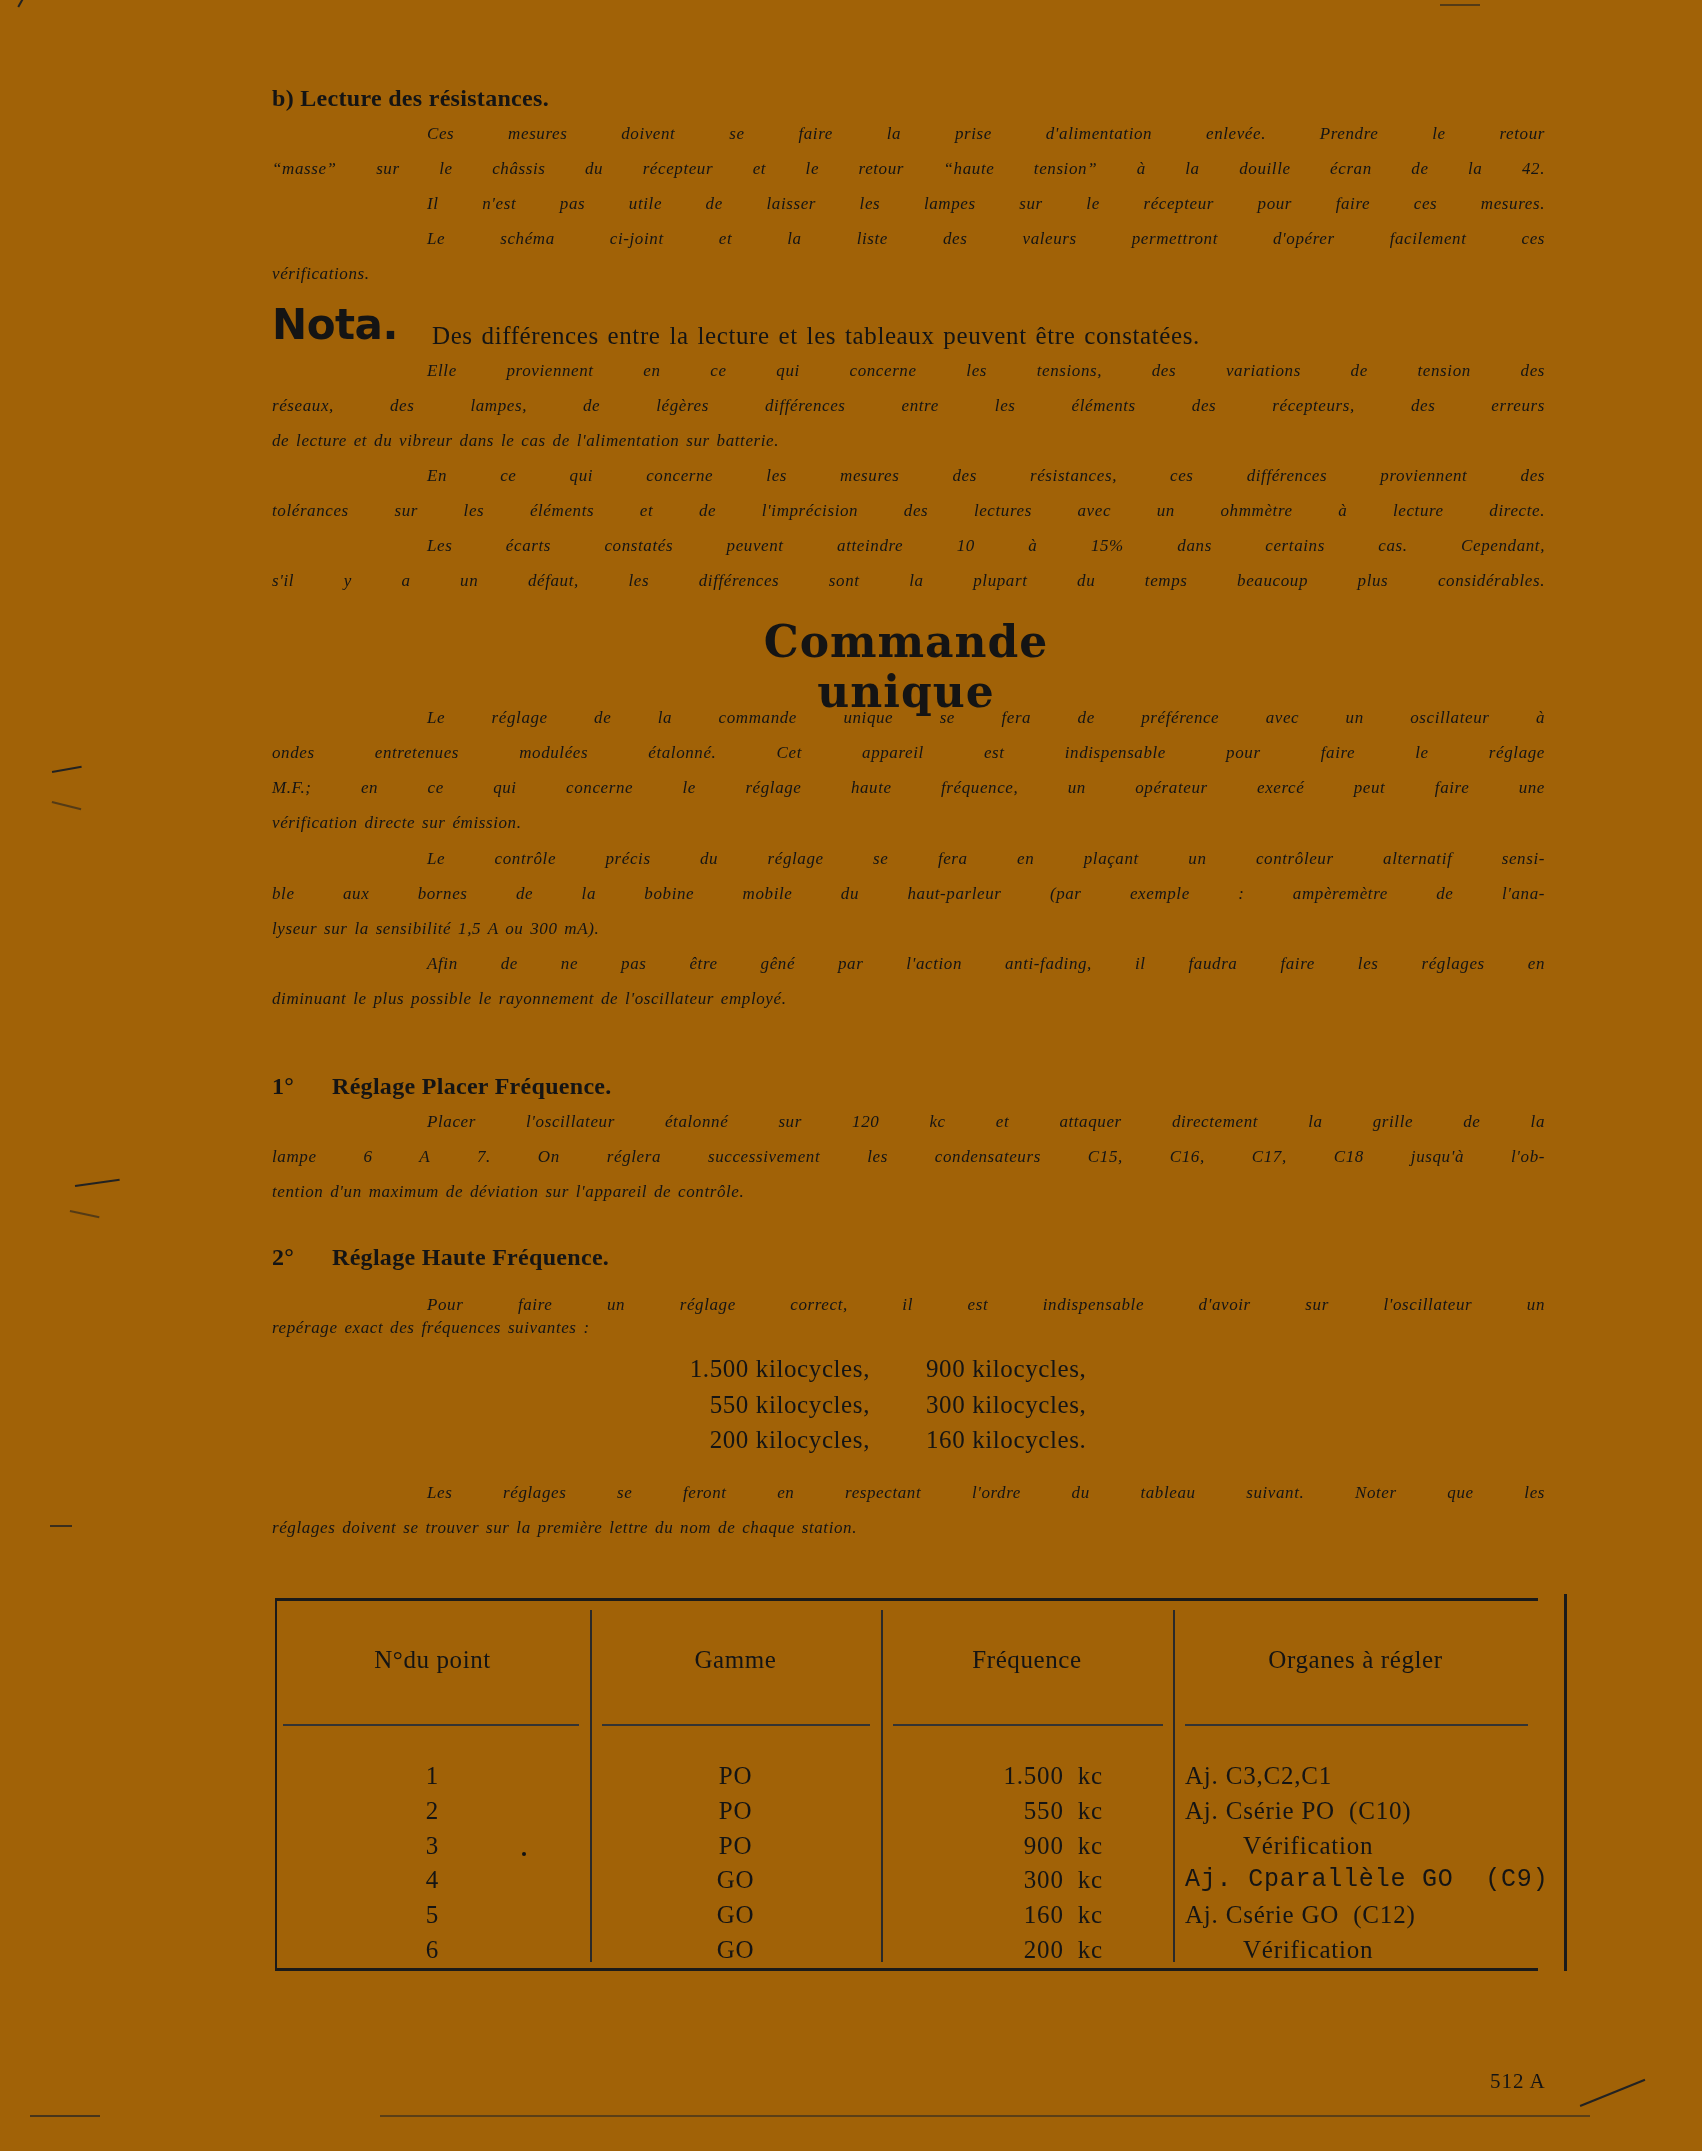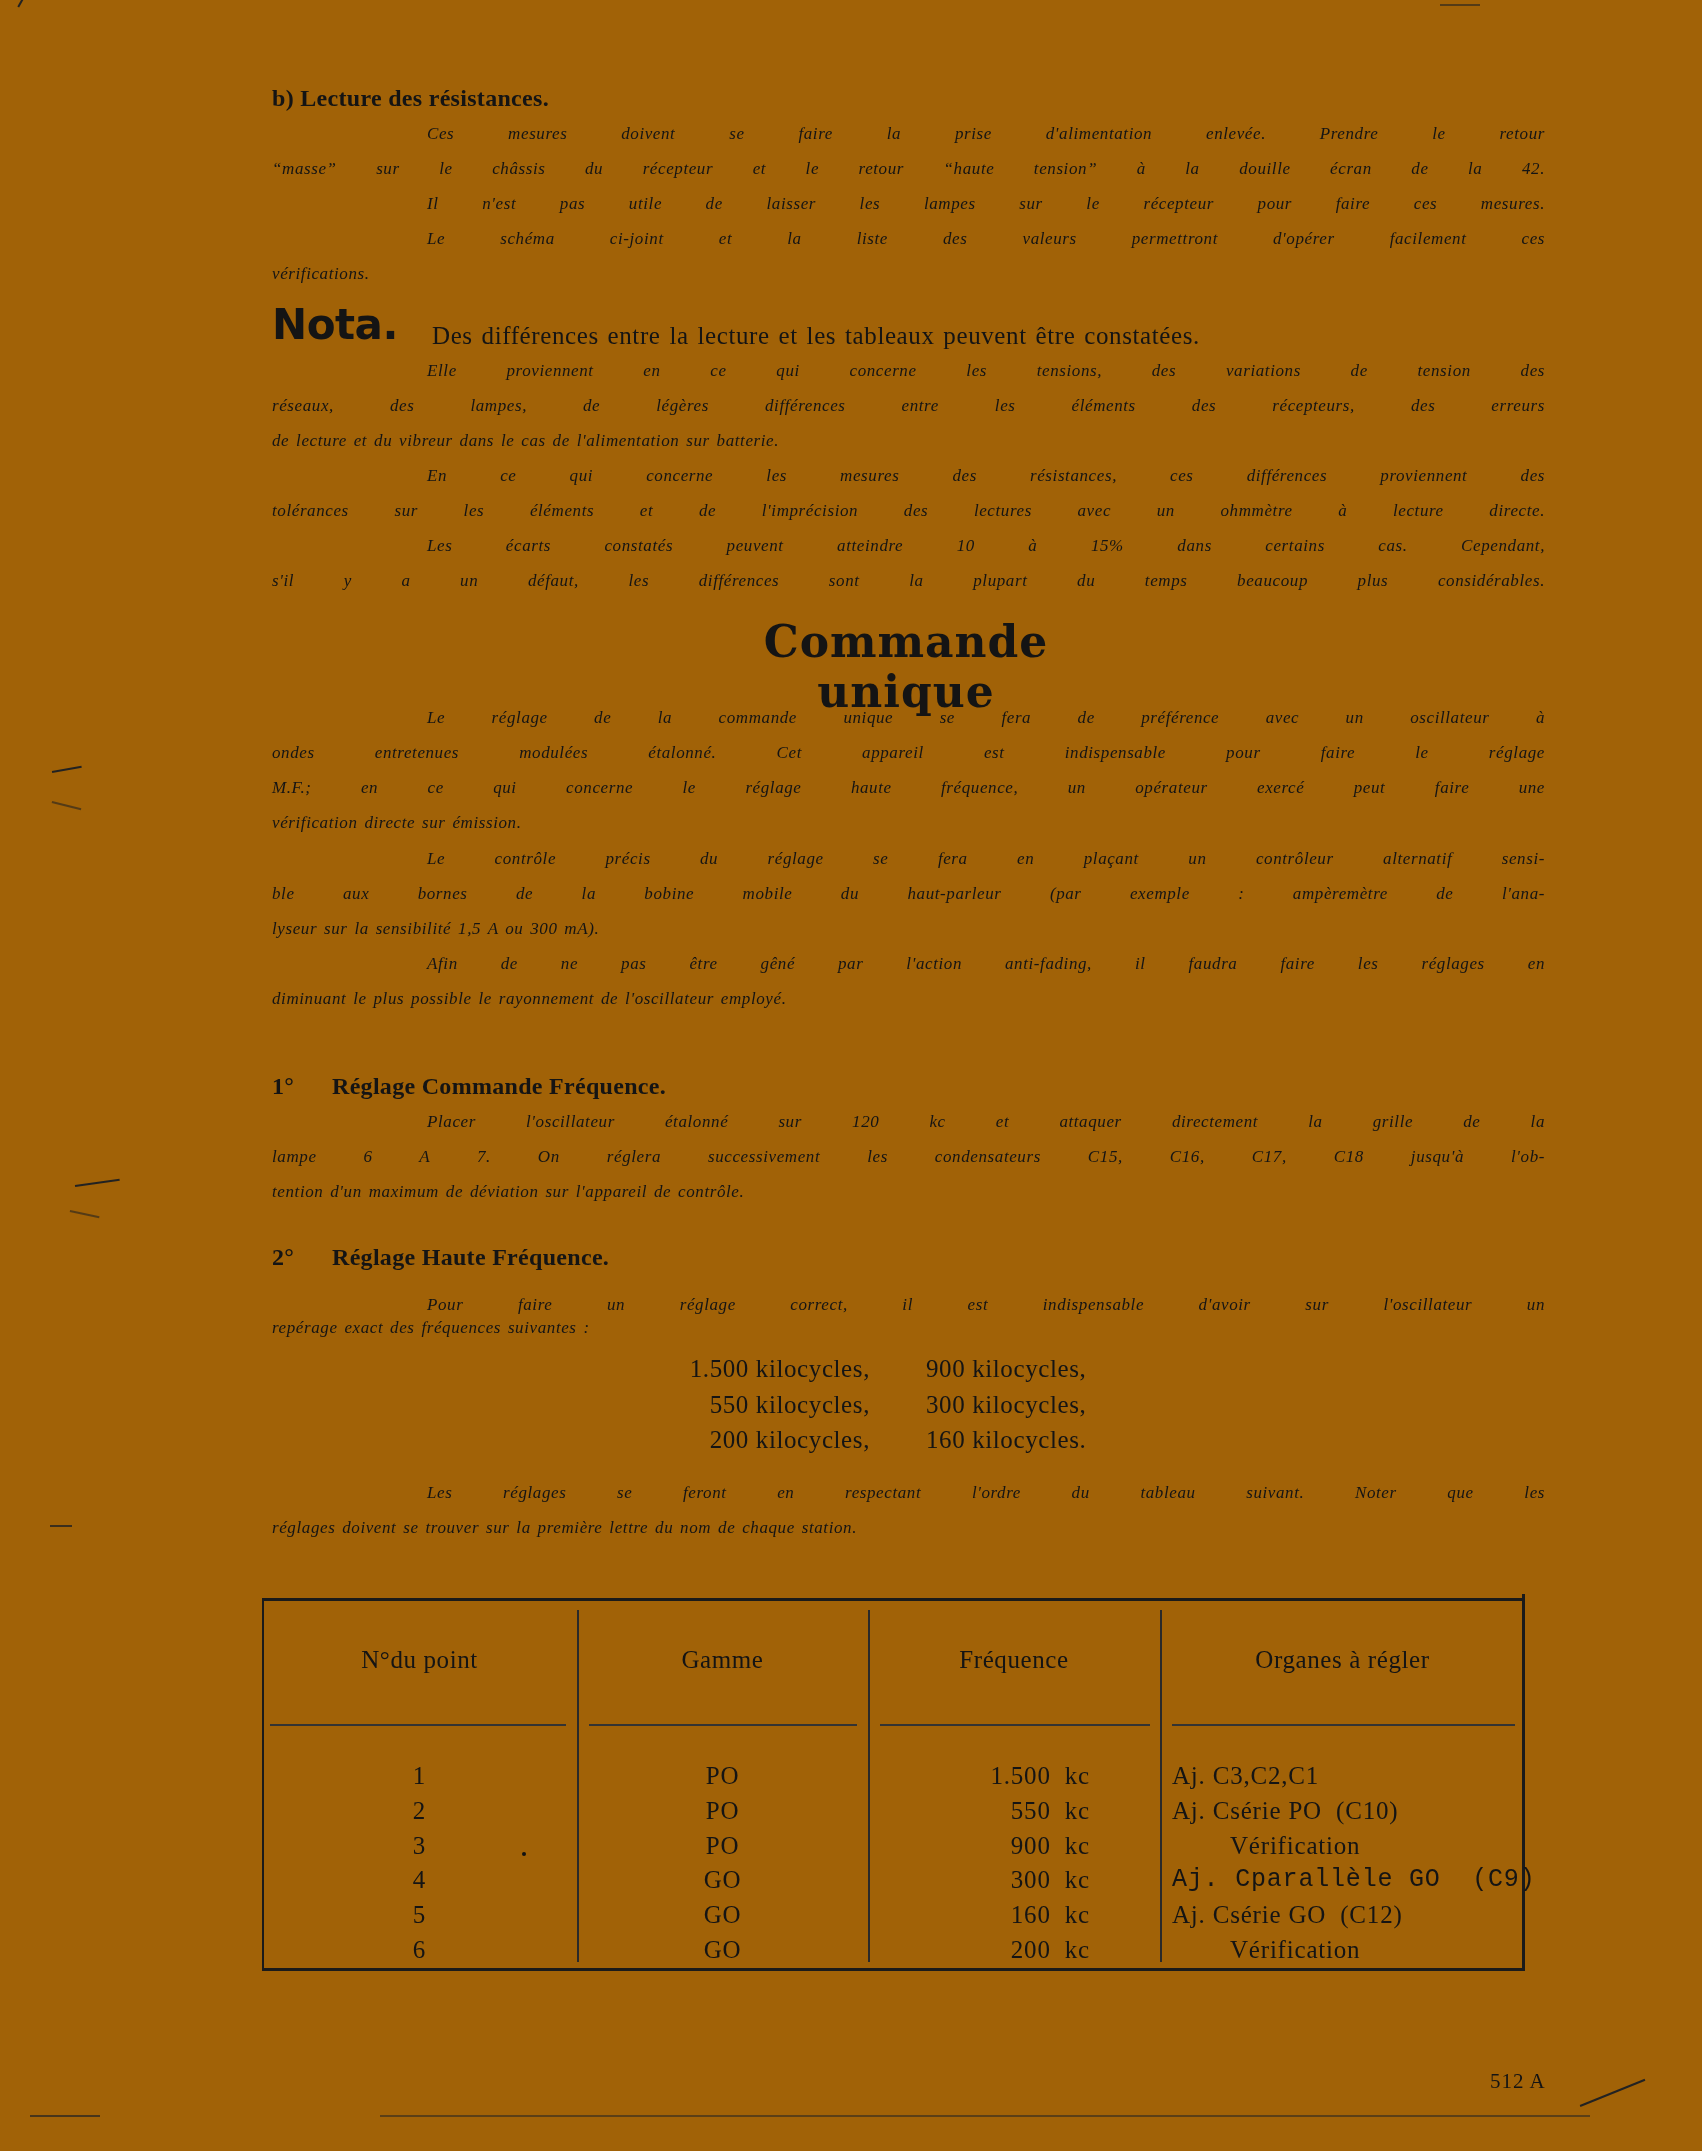--- a/index.html
+++ b/index.html
@@ -32,21 +32,21 @@
   .section-title {
     position: absolute; left: 667px; top: 617px; width: 478px;
     font-family: "DejaVu Serif", "Liberation Serif", serif; font-weight: bold;
     font-size: 44px; line-height: 50px; text-align: center; letter-spacing: 1px;
   }
   .freq-list { position: absolute; left: 560px; top: 1351px; width: 600px; }
   .freq-row { height: 35.5px; line-height: 35.5px; font-family: "Liberation Serif", serif; font-size: 25px; letter-spacing: 0.6px; position: relative; }
   .freq-row .c1 { position: absolute; right: 290px; white-space: nowrap; }
   .freq-row .c2 { position: absolute; left: 366px; white-space: nowrap; }
 
-  .table { position: absolute; left: 262px; top: 1598px; width: 1263px; height: 373px; }
+  .table { position: absolute; left: 275px; top: 1598px; width: 1263px; height: 373px; padding-left: 29px; }
   .table .border-top { position: absolute; left: 0; top: 0; width: 1263px; height: 3px; background: #1a1a1a; }
   .table .border-bottom { position: absolute; left: 0; bottom: 0; width: 1263px; height: 3px; background: #1a1a1a; }
   .table .border-left { position: absolute; left: 0; top: 0; width: 2px; height: 373px; background: #1a1a1a; }
   .table .border-right { position: absolute; right: 0; top: -4px; width: 3px; height: 377px; background: #1a1a1a; }
   .table .vdiv { position: absolute; top: 12px; width: 1.5px; height: 352px; background: #2a2a2a; }
   .table .hsep { position: absolute; top: 126px; height: 1.5px; background: #333; }
   .table .th {
     position: absolute; top: 42px; height: 40px; line-height: 40px;
     font-family: "Liberation Serif", serif; font-size: 25px; text-align: center; letter-spacing: 0.6px;
   }
@@ -88,21 +88,21 @@
   <div class="line" style="top:735px;">ondes entretenues modulées étalonné. Cet appareil est indispensable pour faire le réglage</div>
   <div class="line" style="top:770px;">M.F.; en ce qui concerne le réglage haute fréquence, un opérateur exercé peut faire une</div>
   <div class="line last" style="top:805px;">vérification directe sur émission.</div>
   <div class="line indent" style="top:841px;">Le contrôle précis du réglage se fera en plaçant un contrôleur alternatif sensi-</div>
   <div class="line" style="top:876px;">ble aux bornes de la bobine mobile du haut-parleur (par exemple : ampèremètre de l'ana-</div>
   <div class="line last" style="top:911px;">lyseur sur la sensibilité 1,5 A ou 300 mA).</div>
   <div class="line indent" style="top:946px;">Afin de ne pas être gêné par l'action anti-fading, il faudra faire les réglages en</div>
   <div class="line last" style="top:981px;">diminuant le plus possible le rayonnement de l'oscillateur employé.</div>
 
   <div class="heading-small" style="top:1069px;">
-    <span class="num">1°</span><span>Réglage Commande Fréquence.</span>
+    <span class="num">1°</span><span>Réglage Placer Fréquence.</span>
   </div>
   <div class="line indent" style="top:1104px;">Placer l'oscillateur étalonné sur 120 kc et attaquer directement la grille de la</div>
   <div class="line" style="top:1139px;">lampe 6 A 7. On réglera successivement les condensateurs C15, C16, C17, C18 jusqu'à l'ob-</div>
   <div class="line last" style="top:1174px;">tention d'un maximum de déviation sur l'appareil de contrôle.</div>
 
   <div class="heading-small" style="top:1240px;">
     <span class="num">2°</span><span>Réglage Haute Fréquence.</span>
   </div>
   <div class="line indent" style="top:1287px;">Pour faire un réglage correct, il est indispensable d'avoir sur l'oscillateur un</div>
   <div class="line last" style="top:1310px;">repérage exact des fréquences suivantes :</div>

